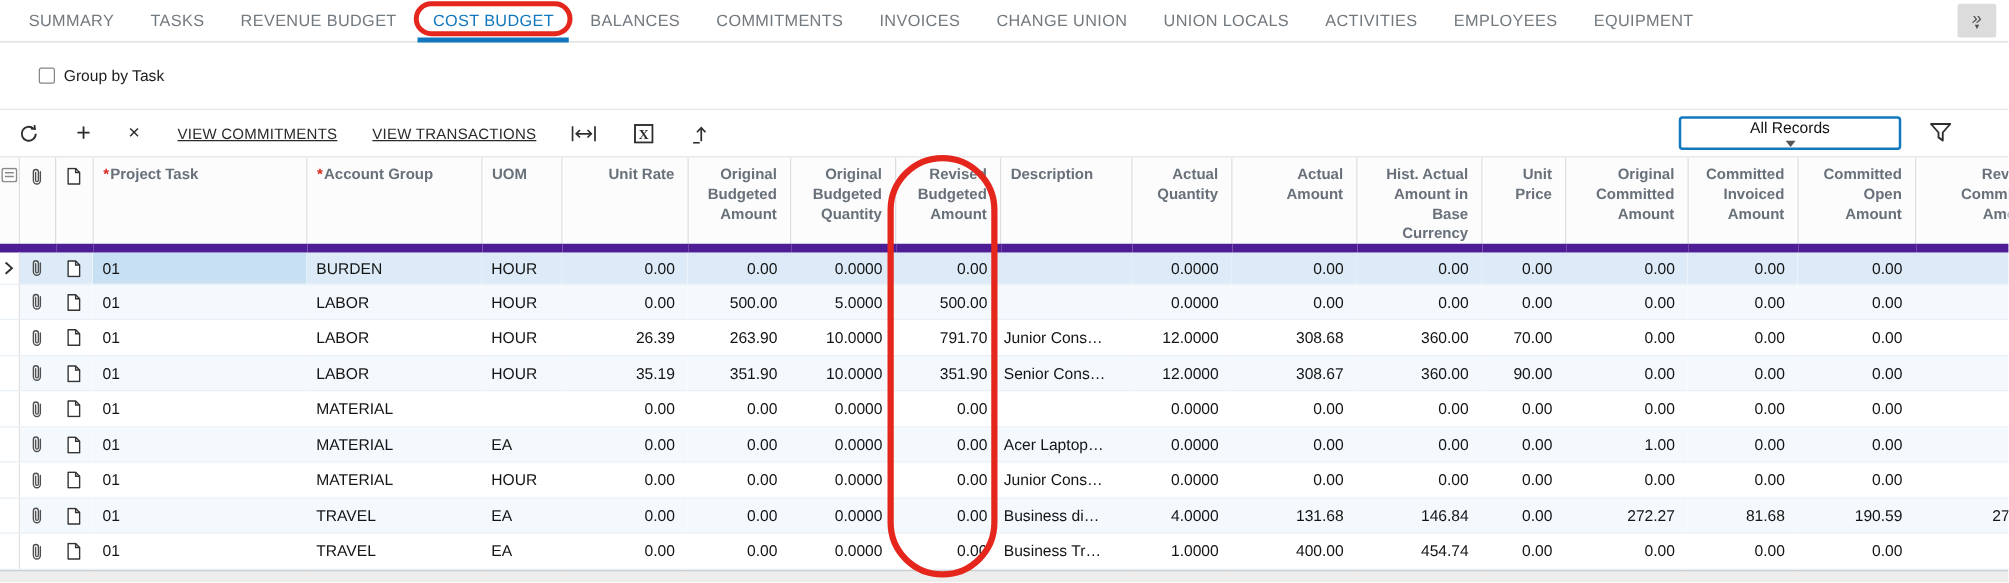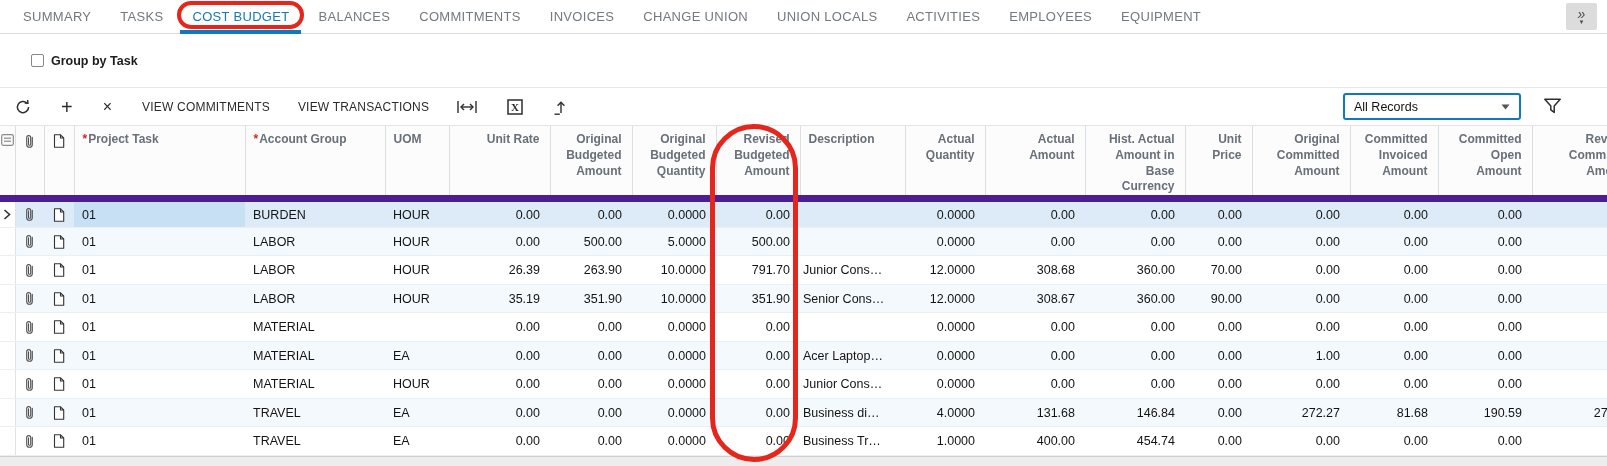--- a/index.html
+++ b/index.html
@@ -14,30 +14,30 @@
   .tab.active { color:#1278bd; }
   .tab.active::after { content:""; position:absolute; left:-12px; right:-12px; bottom:-1px; height:4px; background:#1278bd; }
   .tab-ellipse { position:absolute; top:1px; bottom:4px; left:-15px; right:-15px; border:4px solid #e5261d; border-radius:15px; pointer-events:none; }
   .tab-overflow { margin-left:auto; align-self:center; width:31px; height:27px; background:#dcdcdc; border:none; border-radius:2px; display:flex; flex-direction:column; align-items:center; justify-content:center; color:#4c4c4c; cursor:pointer; padding:0; }
   .tab-overflow .chev { font-size:14px; line-height:11px; font-style:italic; }
   .tab-overflow .tiny-caret { font-size:6px; line-height:5px; color:#4c4c4c; }
 
   
   .optrow { height:54px; display:flex; align-items:center; padding-left:31px; border-bottom:1px solid #e7e7e7; }
   .checkbox { width:13px; height:13px; border:1px solid #878787; border-radius:2px; background:#fff; margin-right:7px; flex:0 0 auto; cursor:pointer; }
-  .optrow .cb-label { font-size:12.5px; color:#1c1c1c; cursor:pointer;font-weight:bold; }
+  .optrow .cb-label { font-size:12.5px; color:#1c1c1c; cursor:pointer; }
 
   
   .toolbar { height:38px; display:flex; align-items:center; padding:0 45px 0 15px; border-bottom:1px solid #e4e4e4; }
   .tbtn { background:none; border:none; padding:0; margin-right:30px; display:flex; align-items:center; justify-content:center; cursor:pointer; color:#2b2b2b; font-family:inherit; }
   .tbtn.glyph-plus { font-size:20px; font-weight:400; line-height:16px; }
   .tbtn.glyph-x { font-size:16px; line-height:16px; }
-  .tbtn.texty { font-size:12px; letter-spacing:.2px; color:#2b2b2b; margin-right:28px; white-space:nowrap; }
+  .tbtn.texty { font-size:12px; letter-spacing:.2px; color:#2b2b2b; margin-right:28px; white-space:nowrap;text-decoration:underline; }
   .spacer { flex:1; }
-  .records { width:178px; height:27px; border:2px solid #1278bd; border-radius:3px; display:flex; align-items:center; justify-content:space-between; padding:0 9px; font-size:12.5px; color:#111; margin-right:22px; cursor:pointer; background:#fff; }
+  .records { width:178px; height:27px; border:2px solid #1278bd; border-radius:3px; display:flex; align-items:center; justify-content:space-between; padding:0 9px; font-size:12.5px; color:#111; margin-right:22px; cursor:pointer; background:#fff;flex-direction:column; }
   .records .caret { color:#555; }
   .filterbtn { background:none; border:none; padding:0; cursor:pointer; }
 
   
   .grid { position:relative; overflow:hidden; width:1607px; }
   table { border-collapse:collapse; table-layout:fixed; width:1642px; }
   thead tr { height:70px; }
   th { vertical-align:top; padding:6px 10px 0 8px; font-size:12px; font-weight:bold; color:#68707a; background:#fcfcfc; border-right:1px solid #dcdfe2; border-bottom:7px solid #4c1d95; line-height:1.32; overflow:hidden; white-space:normal; text-align:left; cursor:pointer; }
   th.r { text-align:right; }
   th.ic { padding:8px 0 0 0; text-align:center; }
@@ -63,20 +63,23 @@
 
 <div class="page">
 
   <div class="tabbar">
     <div class="tabs">
         <div class="tab">
           <span>SUMMARY</span>
         </div>
         <div class="tab">
           <span>TASKS</span>
+        </div>
+        <div class="tab">
+          <span>REVENUE BUDGET</span>
         </div>
         <div class="tab active">
           <span>COST BUDGET</span>
           <span class="tab-ellipse"></span>
         </div>
         <div class="tab">
           <span>BALANCES</span>
         </div>
         <div class="tab">
           <span>COMMITMENTS</span>

